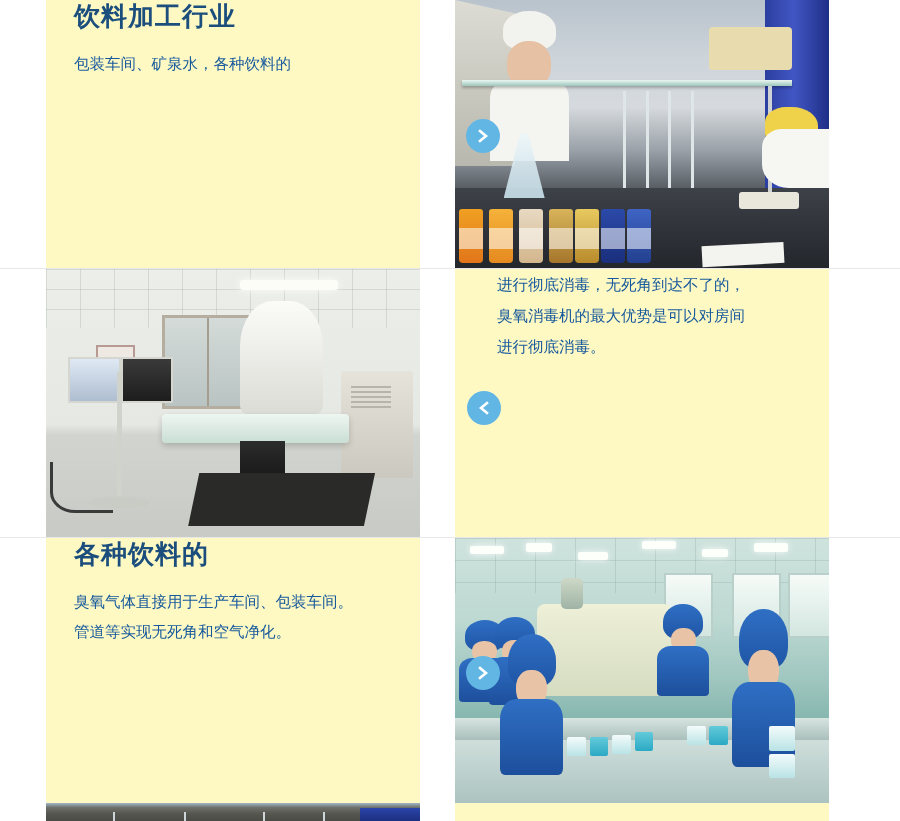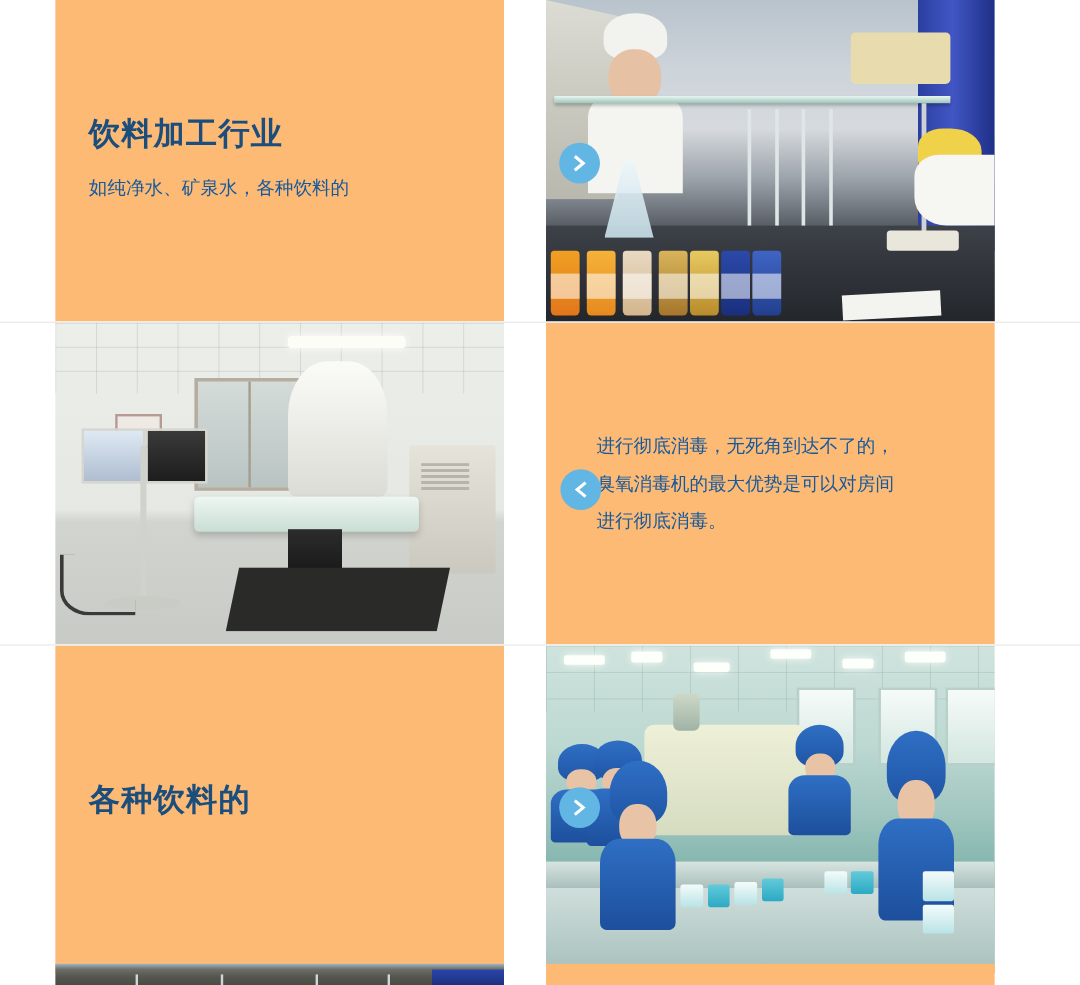--- a/index.html
+++ b/index.html
@@ -42,25 +42,24 @@
     position:absolute;
     left:0;width:900px;height:1px;
     background:#e8e8e8;
   }
   .sep1{top:268px;}
   .sep2{top:537px;}
 
   
   .panel{
     width:100%;height:100%;
-    background:#fdba74;
+    background:#fef9c3;
     box-sizing:border-box;
     display:flex;
     flex-direction:column;
-    justify-content:center;
   }
   .panel .inner{
     padding:0 26px 0 28px;
   }
   .panel.indent .inner{padding-left:42px;}
 
   .p-title{
     font-size:26px;
     font-weight:bold;
     color:#1b4e7d;
@@ -231,21 +230,21 @@
 
 <div class="stage">
 
   <div class="row r1">
 
     <div class="cell left">
       <div class="panel">
         <div class="inner">
           <h2 class="p-title">饮料加工行业</h2>
           <p class="p-body">
-            <span class="ln">如纯净水、矿泉水，各种饮料的</span>
+            <span class="ln">包装车间、矿泉水，各种饮料的</span>
           </p>
         </div>
       </div>
     </div>
 
     <div class="cell">
       <div class="photo ph-lab">
         <div class="blue-cab"></div>
         <div class="hood"></div>
         <div class="person">
@@ -344,20 +343,24 @@
   </div>
 
   <div class="sep sep2"></div>
 
   <div class="row r3">
 
     <div class="cell left">
       <div class="panel">
         <div class="inner">
           <h2 class="p-title">各种饮料的</h2>
+          <p class="p-body">
+            <span class="ln">臭氧气体直接用于生产车间、包装车间。</span>
+            <span class="ln">管道等实现无死角和空气净化。</span>
+          </p>
         </div>
       </div>
     </div>
 
     <div class="cell">
       <div class="photo ph-fac">
         <div class="ceil"></div>
         <div class="lamp" style="left:4%;top:3%;width:9%;"></div>
         <div class="lamp" style="left:19%;top:2%;width:7%;"></div>
         <div class="lamp" style="left:33%;top:5%;width:8%;"></div>

